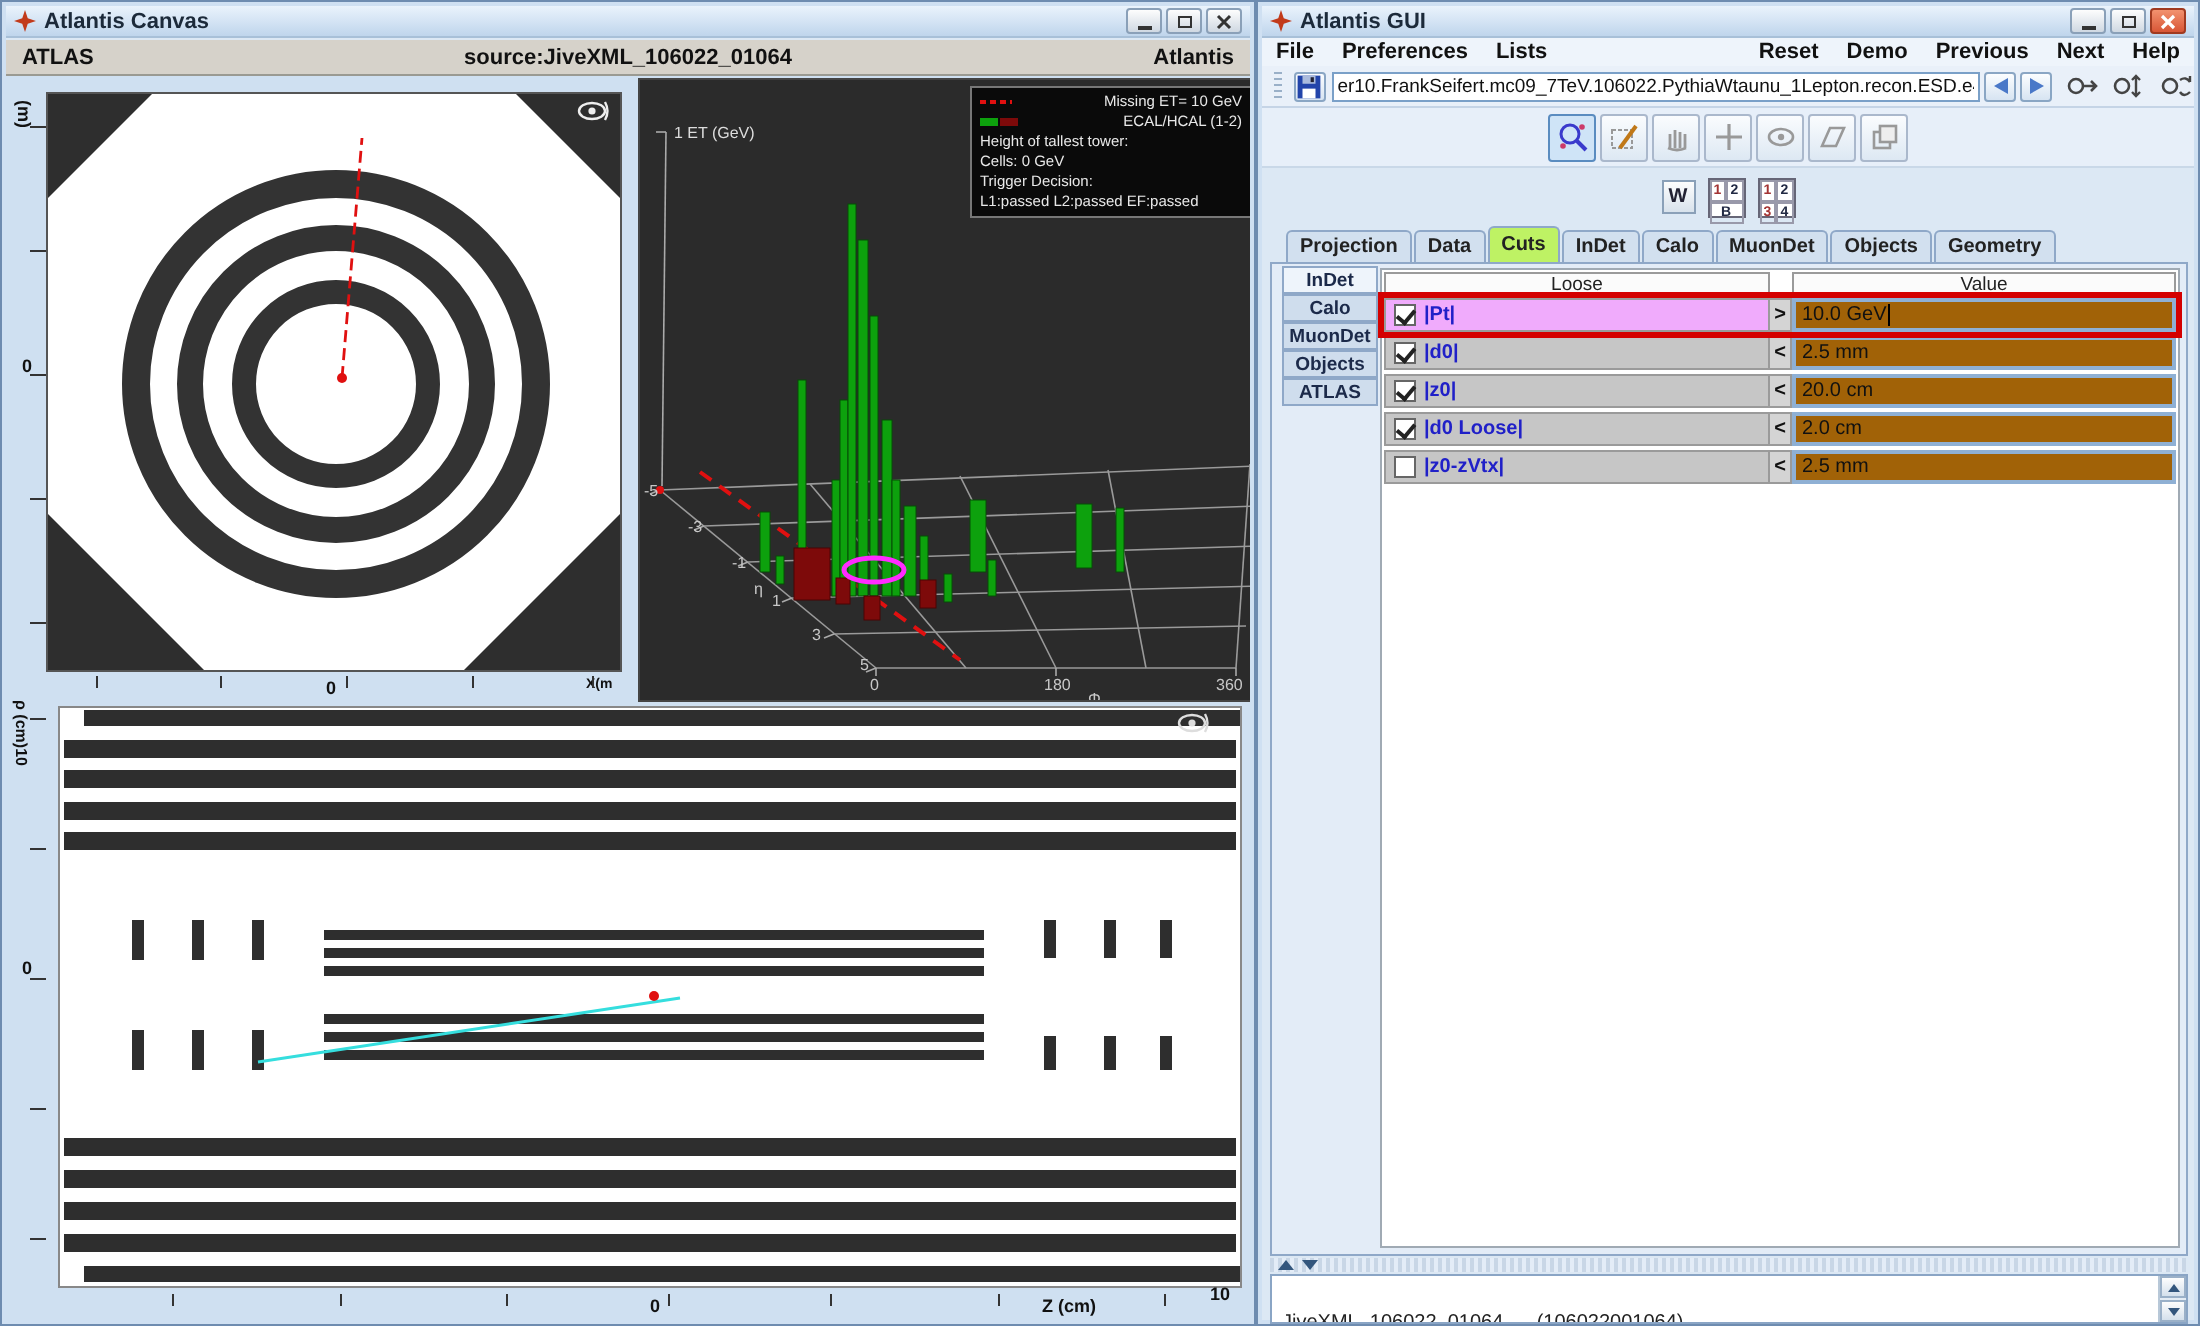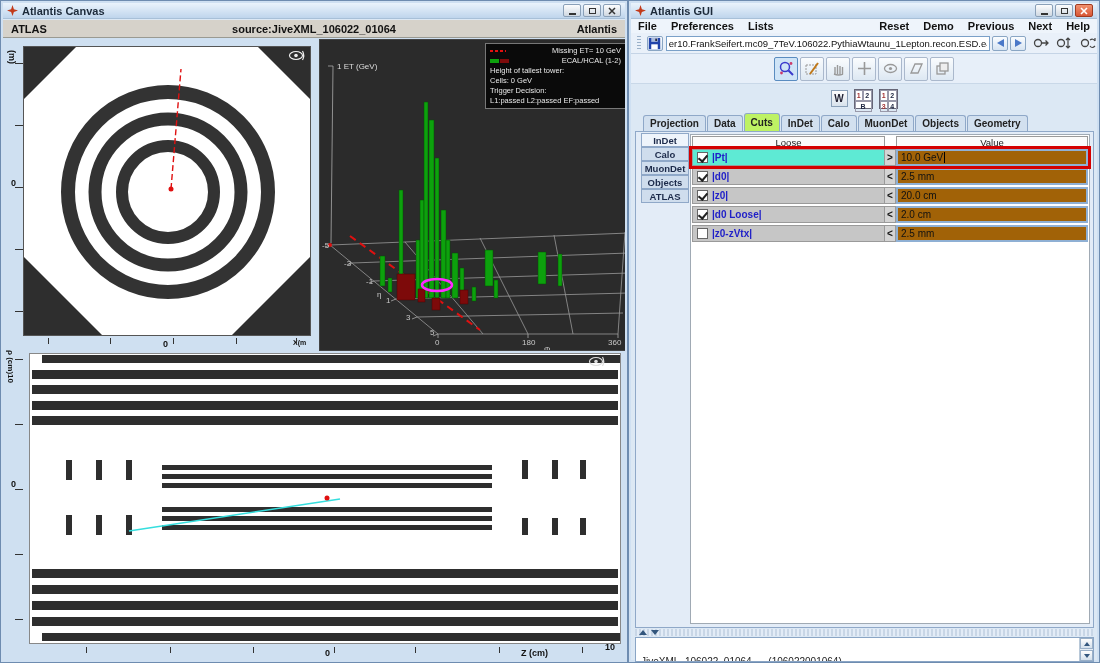--- a/index.html
+++ b/index.html
@@ -74,21 +74,21 @@
   .vtab{height:14px;margin-bottom:0;border:1px solid #8fa8c8;background:#cfdded;font-size:9.5px;font-weight:bold;color:#1c2a4a;display:flex;align-items:center;justify-content:center;}
   .vtab.active{background:#eef4fb;}
   #cut-area{position:absolute;left:54px;top:2px;right:3px;bottom:3px;background:#fff;border:1px solid #a0aab4;}
   .cut-grid{display:grid;grid-template-columns:193px 11px auto;}
   #cut-header{height:12px;margin:1px;}
   #cut-header .hc{border:1px solid #9a9a9a;background:#fbfbfb;font-size:9.5px;color:#222;text-align:center;line-height:11px;}
   #cut-rows{margin:1px;}
   .cut-row{height:17px;margin-bottom:2px;position:relative;}
   .cut-row.hl{box-shadow:0 0 0 3px var(--hl,#d40000);z-index:2;}
   .name-cell{background:#c6c6c6;border:1px solid #9a9a9a;display:flex;align-items:center;padding-left:4px;gap:4px;}
-  .cut-row.hl .name-cell{background:#5eead4;text-align:center;}
+  .cut-row.hl .name-cell{background:#f0abfc;text-align:center;}
   .op-cell{background:#d4d4d4;border:1px solid #9a9a9a;border-left:none;font-size:10px;font-weight:bold;color:#111;text-align:center;line-height:15px;}
   .val-cell{background:#a16207;border:2px solid #8fb0d4;display:flex;align-items:center;padding-left:3px;font-size:10px;color:#111;}
   .cut-name{font-size:10px;font-weight:bold;color:#2020c8;}
   .cb{width:11px;height:11px;background:#fff;border:1px solid #666;position:relative;flex:0 0 auto;}
   .cb.checked::before{content:"";position:absolute;left:2px;top:0px;width:4px;height:7px;border-right:2px solid #222;border-bottom:2px solid #222;transform:rotate(40deg);}
   .caret{display:none;}
   .caret.show{display:inline-block;width:1px;height:11px;background:#000;margin-left:1px;}
   #splitter{position:absolute;left:6px;right:6px;top:628px;height:7px;display:flex;align-items:center;background:repeating-linear-gradient(90deg,#c8d6e6 0 2px,#e3ecf7 2px 4px);}
   .sp-arrow{width:0;height:0;margin-left:4px;}
   .sp-up{border-left:4px solid transparent;border-right:4px solid transparent;border-bottom:5px solid #33567d;}

